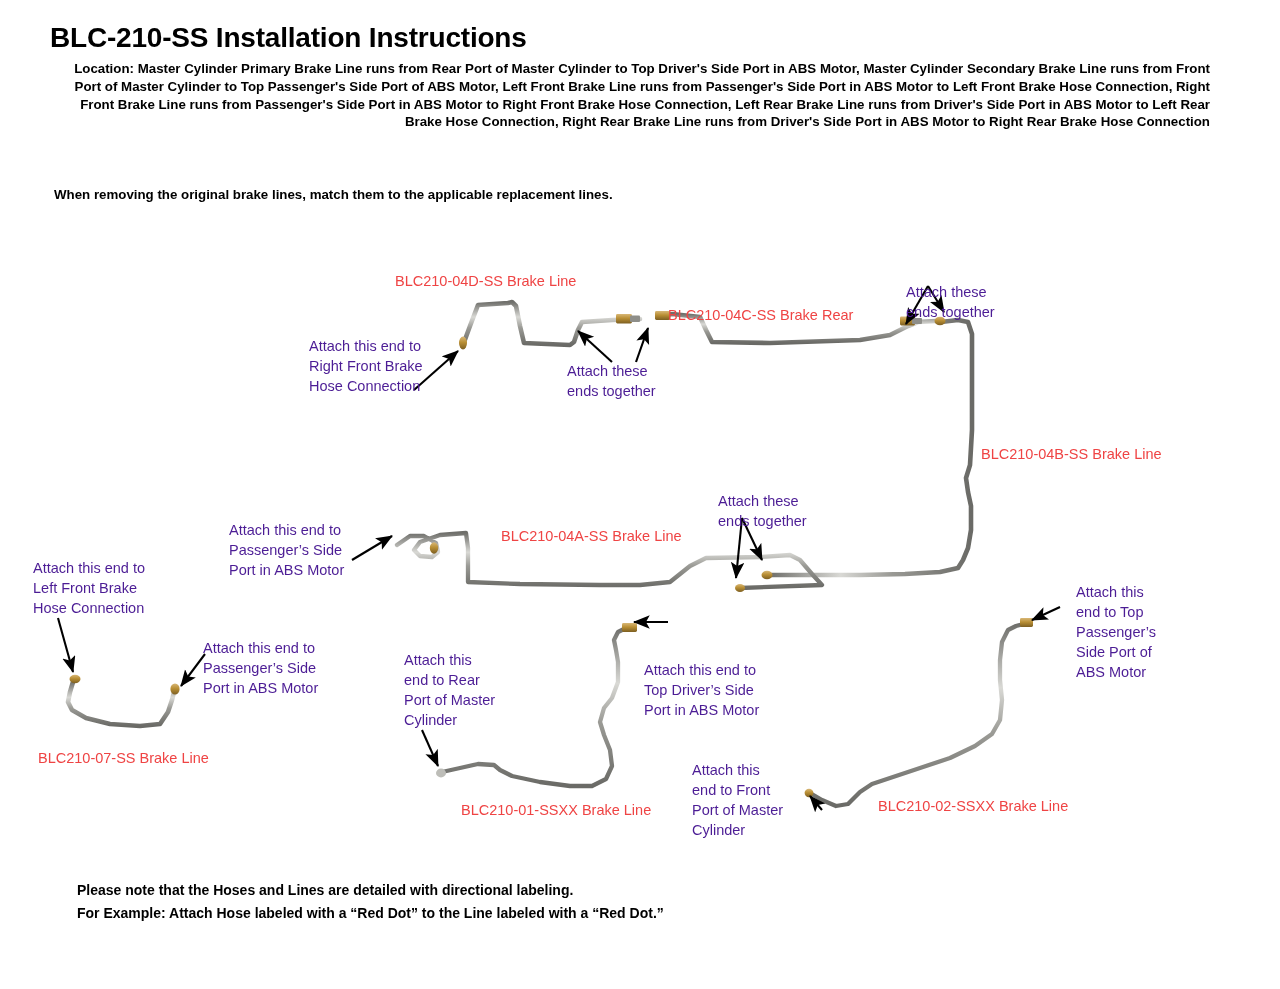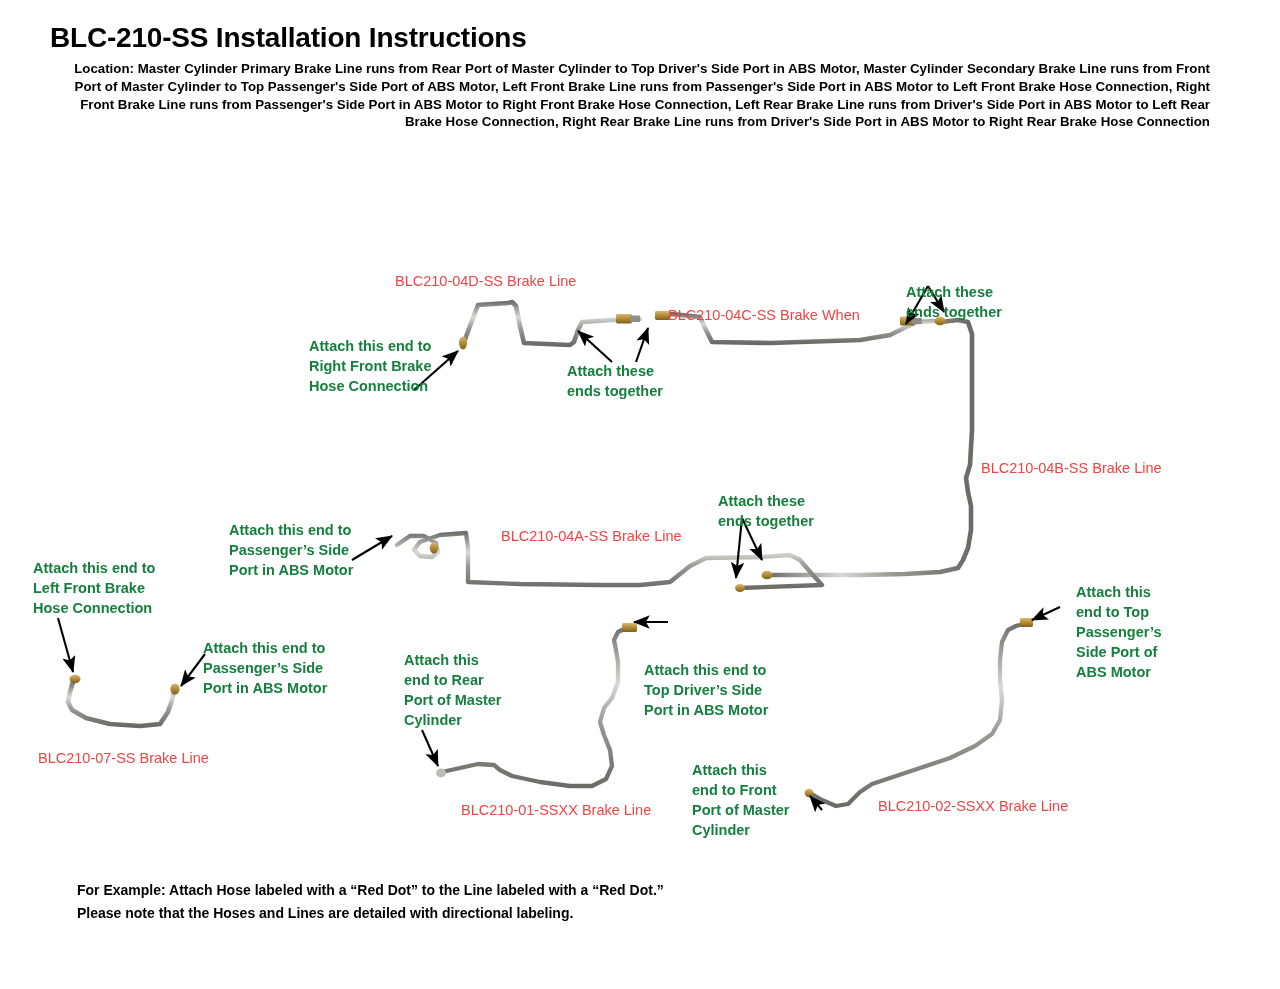--- a/index.html
+++ b/index.html
@@ -69,23 +69,23 @@
     left: 0;
     top: 230px;
     width: 1280px;
     height: 640px;
   }
   #diagram svg { display: block; }
 
   .callout {
     position: absolute;
     font-size: 14.5px;
-    font-weight: bold;
+    font-weight: normal;
     line-height: 1.38;
-    color: #15803d;
+    color: #4c1d95;
     white-space: pre;
   }
   .partlabel {
     position: absolute;
     font-size: 14.5px;
     font-weight: normal;
     line-height: 1.38;
     color: #ef4444;
     white-space: nowrap;
   }
@@ -93,20 +93,21 @@
 </head>
 <body>
 
 <div id="page">
 
   <div id="header">
     <h1 id="doc-title">BLC-210-SS Installation Instructions</h1>
     <p id="location-paragraph">Location: Master Cylinder Primary Brake Line runs from Rear Port of Master Cylinder to Top Driver's Side Port in ABS Motor, Master Cylinder Secondary Brake Line runs from Front Port of Master Cylinder to Top Passenger's Side Port of ABS Motor, Left Front Brake Line runs from Passenger's Side Port in ABS Motor to Left Front Brake Hose Connection, Right Front Brake Line runs from Passenger's Side Port in ABS Motor to Right Front Brake Hose Connection, Left Rear Brake Line runs from Driver's Side Port in ABS Motor to Left Rear Brake Hose Connection, Right Rear Brake Line runs from Driver's Side Port in ABS Motor to Right Rear Brake Hose Connection</p>
   </div>
 
+  <div id="removal-note">When removing the original brake lines, match them to the applicable replacement lines.</div>
 
   <div id="diagram">
 
     <svg width="1280" height="640" viewBox="0 0 1280 640">
       <defs>
         <linearGradient id="tubeGrad" x1="0" y1="0" x2="0" y2="1">
           <stop offset="0%" stop-color="#6f6f6b"></stop>
           <stop offset="35%" stop-color="#d9d9d5"></stop>
           <stop offset="60%" stop-color="#9a9a95"></stop>
           <stop offset="100%" stop-color="#6a6a66"></stop>
@@ -207,23 +208,23 @@
         <path d="M668,392 L634,392" marker-end="url(#arrowHead)"></path>
 
         <path d="M822,580 L810,566" marker-end="url(#arrowHead)"></path>
 
         <path d="M1060,377 L1032,390" marker-end="url(#arrowHead)"></path>
       </g>
     </svg>
 
     <div class="partlabel" style="left:395px; top:41px;">BLC210-04D-SS Brake Line</div>
 
-    <div class="partlabel" style="left:668px; top:75px;">BLC210-04C-SS Brake When</div>
-
-    <div class="partlabel" style="left:981px; top:228px;">BLC210-04B-SS Brake Line</div>
+    <div class="partlabel" style="left:668px; top:75px;">BLC210-04C-SS Brake Rear</div>
+
+    <div class="partlabel" style="left:981px; top:214px;">BLC210-04B-SS Brake Line</div>
 
     <div class="partlabel" style="left:461px; top:296px;margin-left:40px;">BLC210-04A-SS Brake Line</div>
 
     <div class="partlabel" style="left:38px; top:518px;">BLC210-07-SS Brake Line</div>
 
     <div class="partlabel" style="left:461px; top:570px;">BLC210-01-SSXX Brake Line</div>
 
     <div class="partlabel" style="left:878px; top:566px;">BLC210-02-SSXX Brake Line</div>
 
     <div class="callout" style="left:309px; top:106px;">Attach this end to
@@ -267,17 +268,17 @@
 
     <div class="callout" style="left:1076px; top:352px;">Attach this
 end to Top
 Passenger’s
 Side Port of
 ABS Motor</div>
 
   </div>
 
   <div id="footer">
+    <div>Please note that the Hoses and Lines are detailed with directional labeling.</div>
     <div>For Example: Attach Hose labeled with a “Red Dot” to the Line labeled with a “Red Dot.”</div>
-    <div>Please note that the Hoses and Lines are detailed with directional labeling.</div>
   </div>
 
 </div>
 
 </body></html>

